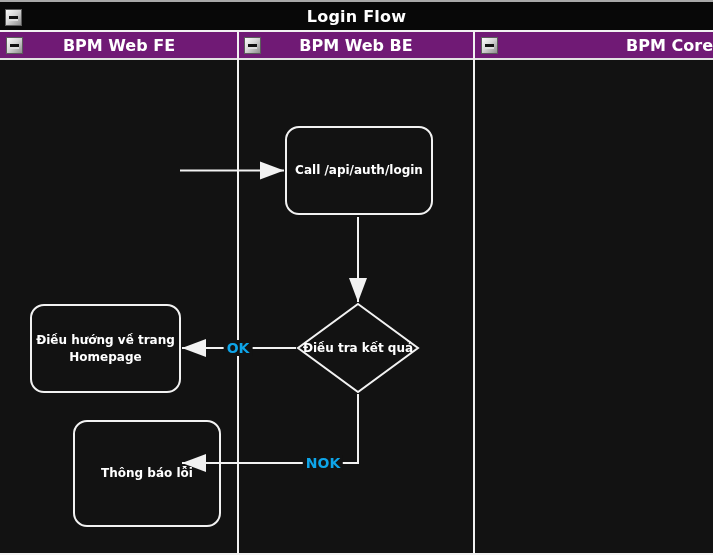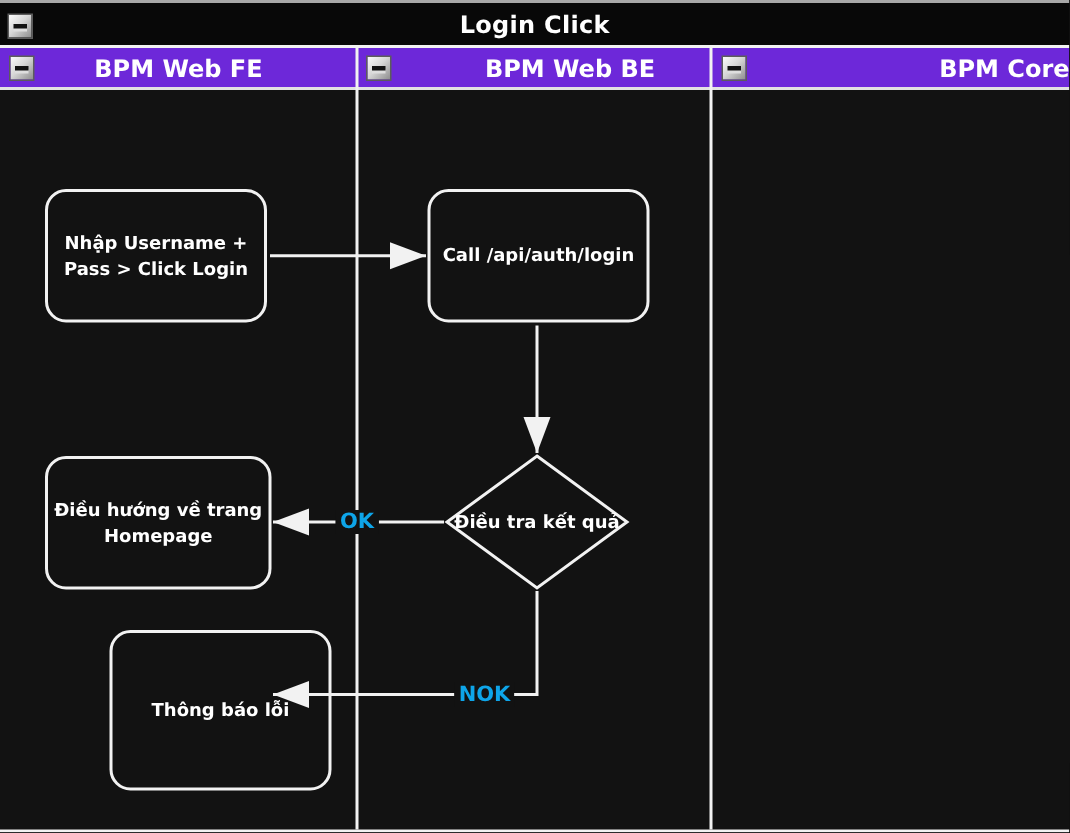--- a/index.html
+++ b/index.html
@@ -13,26 +13,26 @@
   .top-border{position:absolute;left:0;top:0;width:713px;height:2px;background:#a8a8a8;}
   .pool-header{position:absolute;left:0;top:2px;width:713px;height:28px;background:#080808;}
   .pool-title{
     position:absolute;left:0;top:0;width:100%;height:28px;
     display:flex;align-items:center;justify-content:center;
     font-size:16px;font-weight:bold;letter-spacing:.2px;
   }
   .sep-1{position:absolute;left:0;top:30px;width:713px;height:2px;background:#f2f2f2;}
   .lane-header-row{position:absolute;left:0;top:32px;width:713px;height:26px;}
   .lane-header{
-    position:absolute;top:0;height:26px;background:#6d28d9;
+    position:absolute;top:0;height:26px;background:#701a75;
     display:flex;align-items:center;justify-content:center;
     font-size:16px;font-weight:bold;
   }
   .lh-fe{left:0;width:238px;}
-  .lh-be{left:238px;width:236px;padding-left:24px;}
+  .lh-be{left:238px;width:236px;}
   .lh-core{left:474px;width:239px;justify-content:flex-end;}
   .sep-2{position:absolute;left:0;top:58px;width:713px;height:2px;background:#e2e2e2;}
   .lane-body{position:absolute;left:0;top:60px;width:713px;height:493px;background:#121212;}
   .bottom-border{position:absolute;left:0;bottom:0;width:713px;height:2px;background:#f2f2f2;}
   .lane-divider{position:absolute;top:32px;height:521px;width:2px;background:#f2f2f2;z-index:1;}
   .ld-1{left:237px;}
   .ld-2{left:473px;}
 
   
   .collapse-btn{
@@ -76,21 +76,21 @@
   .el-nok{left:302px;top:463px;margin-left:21px;}
 </style>
 </head>
 <body>
 
 <div class="stage">
 
   <div class="top-border"></div>
 
   <div class="pool-header">
-    <div class="pool-title">Login Click</div>
+    <div class="pool-title">Login Flow</div>
   </div>
   <button class="collapse-btn cb-pool">
     <span class="minus-glyph"></span>
   </button>
 
   <div class="sep-1"></div>
 
   <div class="lane-header-row">
     <div class="lane-header lh-fe">
       <span>BPM Web FE</span>
@@ -130,23 +130,20 @@
 
     <path d="M180,170.5 L284,170.5" fill="none" stroke="#f2f2f2" stroke-width="2" marker-end="url(#arrowhead)"></path>
 
     <path d="M358,217 L358,302" fill="none" stroke="#f2f2f2" stroke-width="2" marker-end="url(#arrowhead)"></path>
 
     <path d="M296,348 L182,348" fill="none" stroke="#f2f2f2" stroke-width="2" marker-end="url(#arrowhead)"></path>
 
     <path d="M358,394 L358,463 L182,463" fill="none" stroke="#f2f2f2" stroke-width="2" marker-end="url(#arrowhead)"></path>
   </svg>
 
-  <div class="node n-input">
-    <span>Nhập Username + Pass &gt; Click Login</span>
-  </div>
   <div class="node n-call">
     <span>Call /api/auth/login</span>
   </div>
   <div class="node n-redirect">
     <span>Điều hướng về trang Homepage</span>
   </div>
   <div class="node n-error">
     <span>Thông báo lỗi</span>
   </div>
   <div class="decision-label">

